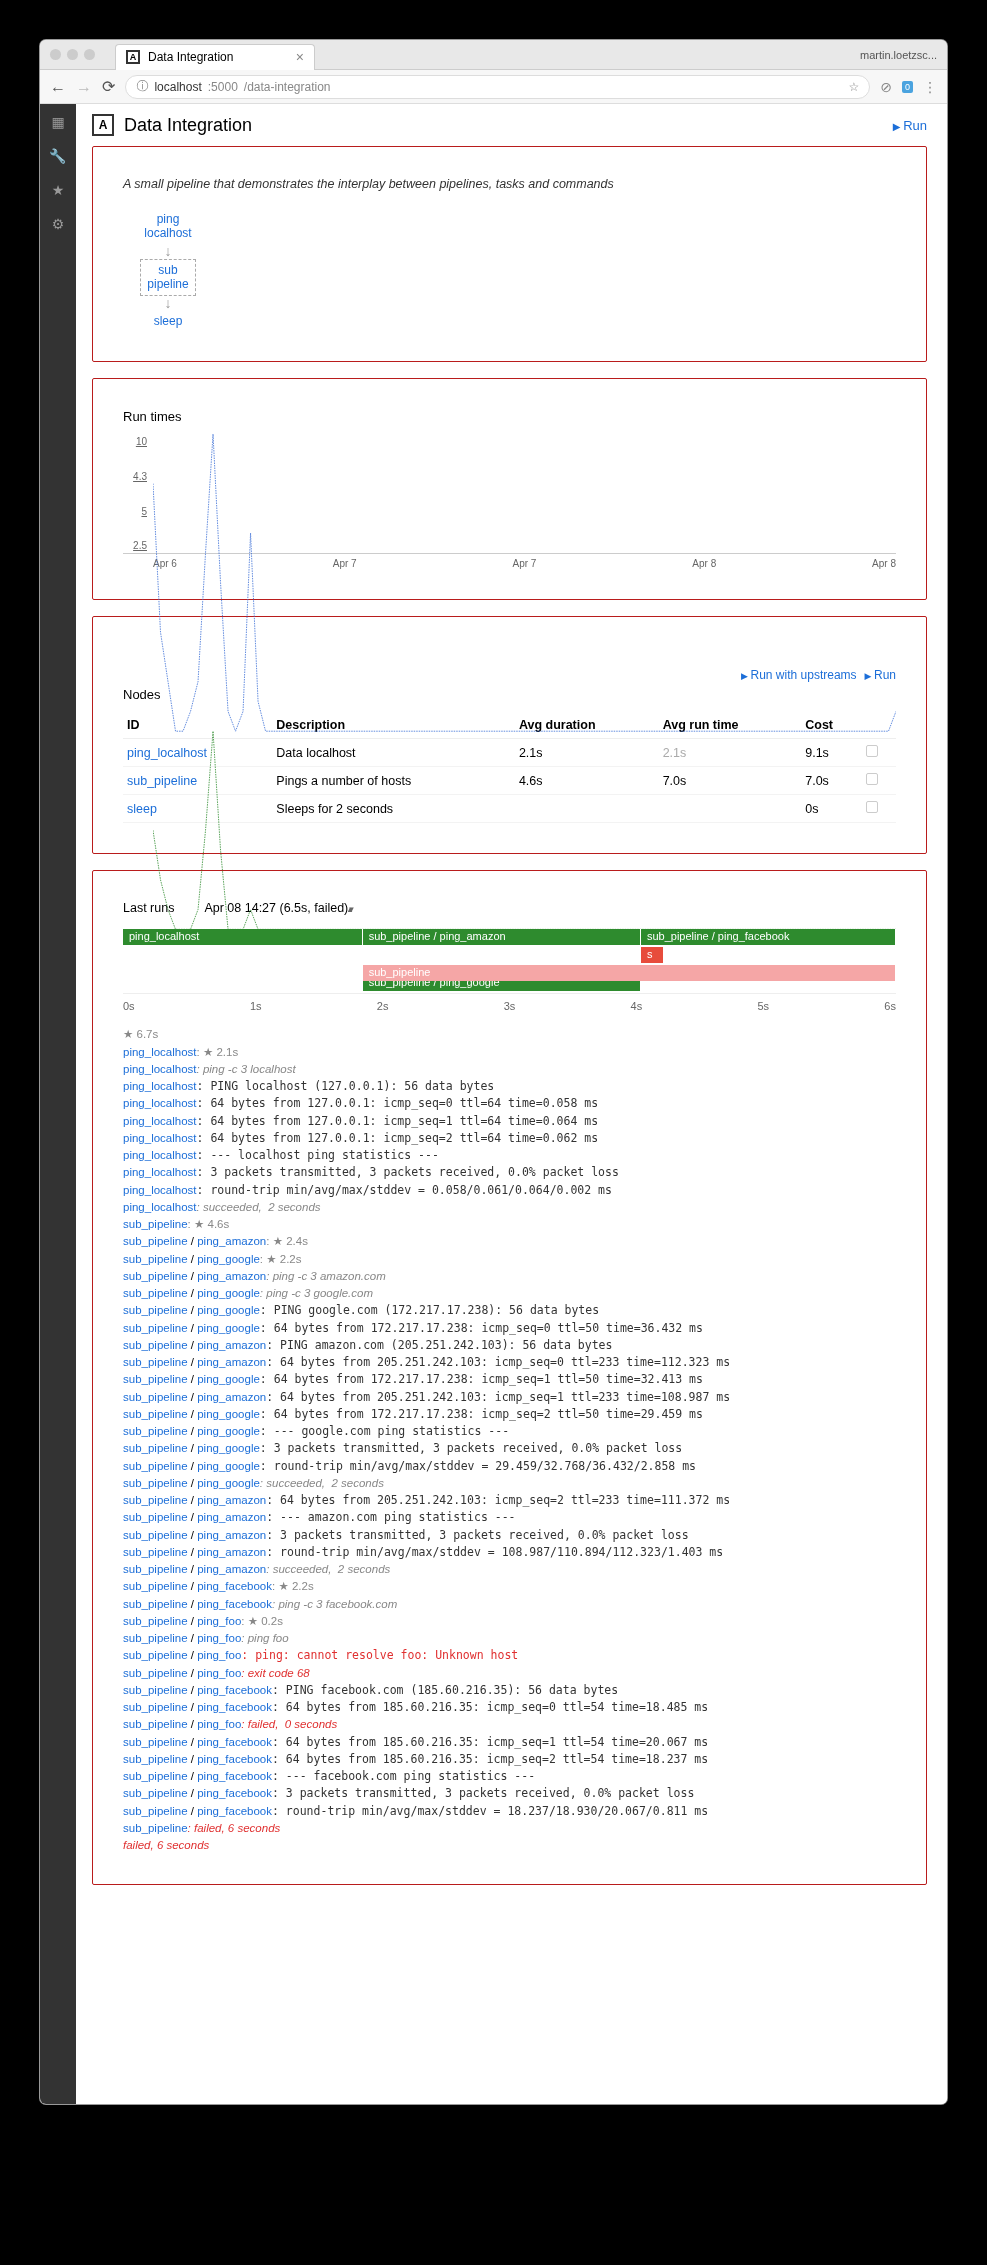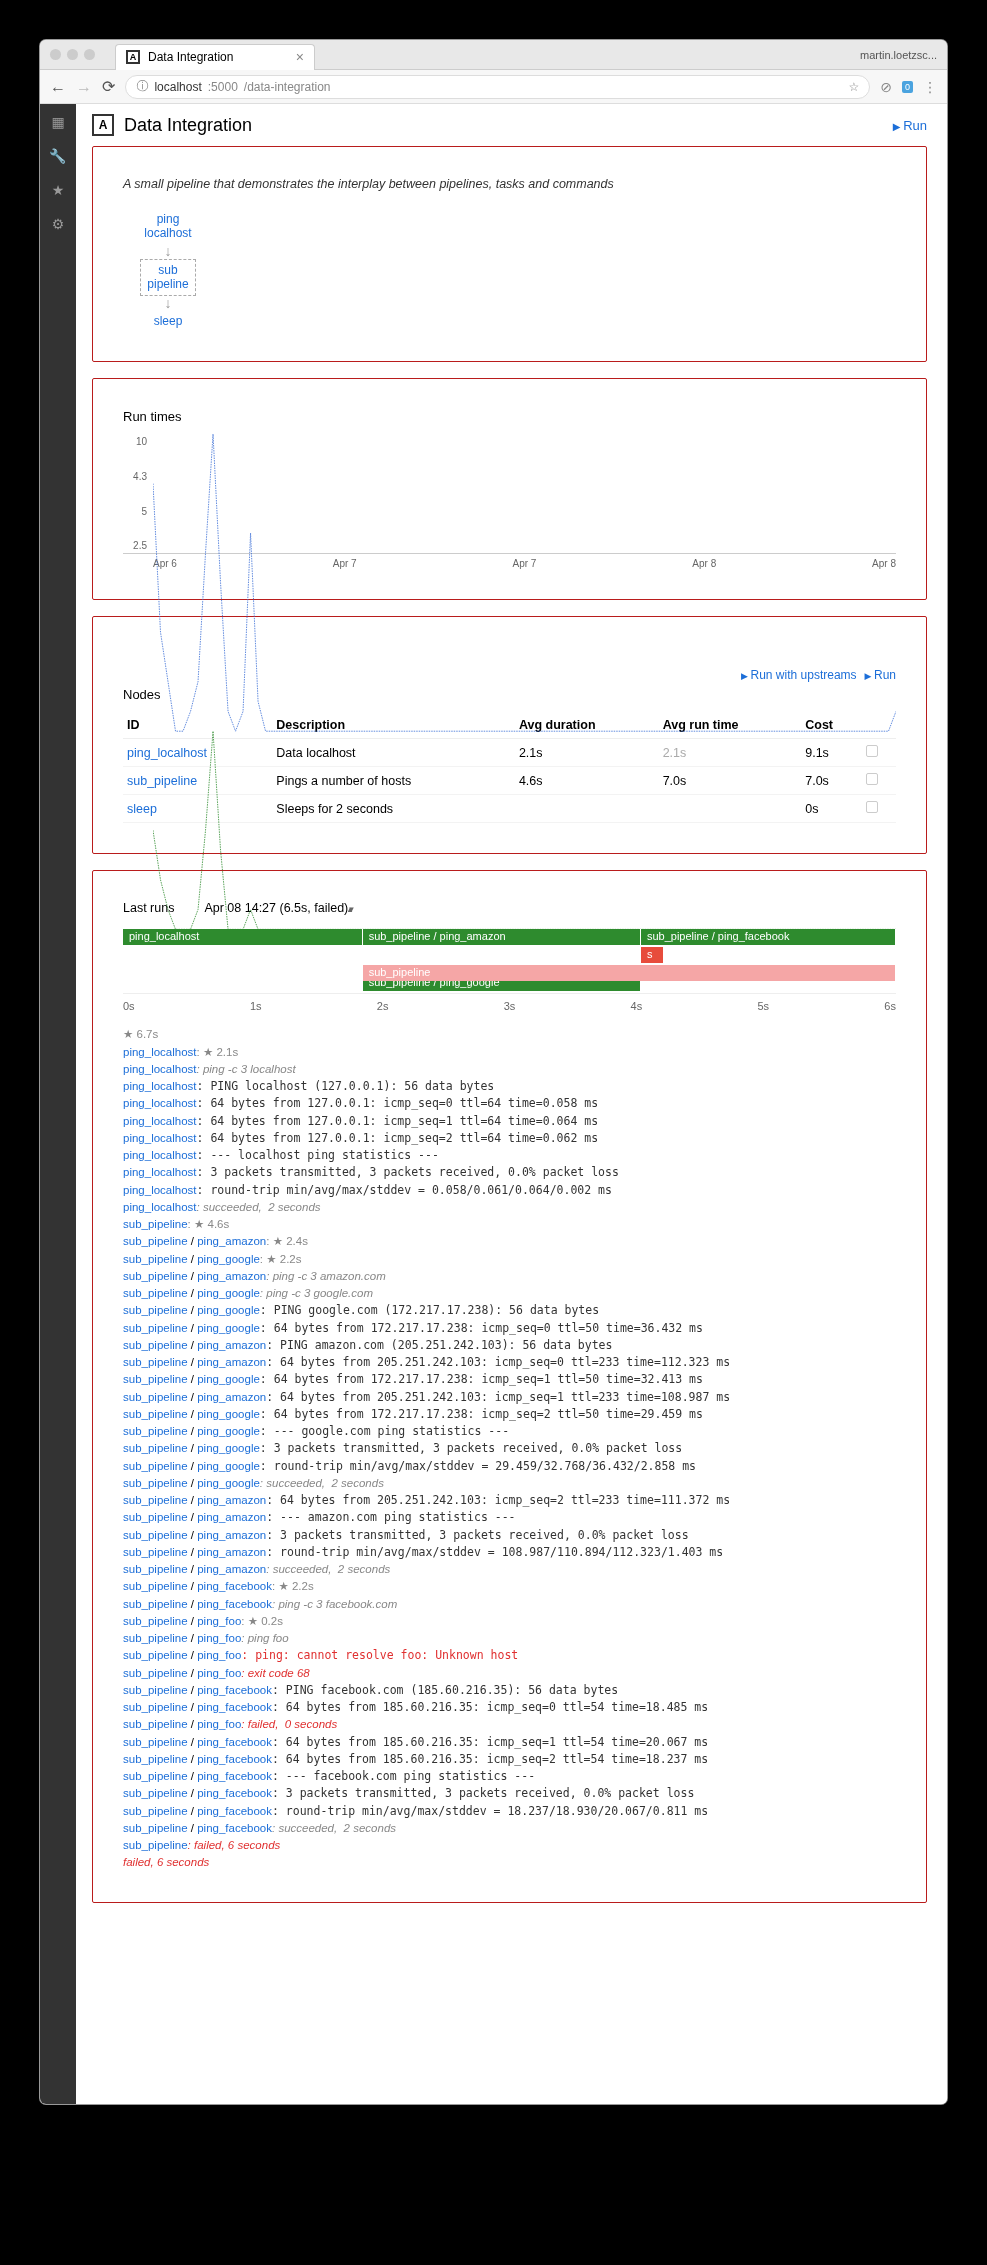--- a/index.html
+++ b/index.html
@@ -37,21 +37,21 @@
   .card { border: 1px solid #b91c1c; border-radius: 2px; padding: 30px; margin-bottom: 16px; }
   .desc-text { font-style: italic; color: #333; font-size: 12.5px; margin-bottom: 18px; }
 
   .flow { display: flex; flex-direction: column; align-items: center; width: 90px; gap: 2px; }
   .flow-node { color: #1c6ed8; font-size: 12px; text-align: center; line-height: 1.2; padding: 3px 6px; }
   .flow-node.dashed { border: 1px dashed #aaa; }
   .arrow-down { color: #999; font-size: 14px; line-height: 0.8; }
 
   .section-title { font-size: 13px; font-weight: 400; margin-bottom: 10px; }
   .chart-area { height: 120px; position: relative; border-bottom: 1px solid #ccc; }
-  .yaxis { position: absolute; left: 0; top: 0; bottom: 0; width: 28px; display: flex; flex-direction: column; justify-content: space-between; font-size: 10px; color: #666; text-align: right; padding: 2px 4px 2px 0; }
+  .yaxis { position: absolute; left: 0; top: 0; bottom: 0; width: 28px; display: flex; flex-direction: column; justify-content: space-between; font-size: 10px; color: #666; text-align: right; padding: 2px 4px 2px 0; text-decoration: underline; }
   .chart-svg { position: absolute; left: 30px; right: 0; top: 0; bottom: 0; }
   .xaxis { margin-left: 30px; display: flex; justify-content: space-between; font-size: 10px; color: #666; padding-top: 4px; }
 
   .nodes-header { display: flex; align-items: center; margin-bottom: 10px; }
   .nodes-header .title { font-size: 13px; margin-top: 40px; }
   .nodes-header .actions { margin-left: auto; display: flex; gap: 8px; }
   .link-btn { color: #1c6ed8; font-size: 12px; cursor: pointer; }
   .link-btn::before { content: "▶ "; font-size: 9px; }
 
   table.nodes { width: 100%; border-collapse: collapse; font-size: 12.5px; }
@@ -284,21 +284,20 @@
               <div class="log-line"><span class="l-blue">sub_pipeline</span><span> / </span><span class="l-blue">ping_foo</span><span class="l-red">: ping: cannot resolve foo: Unknown host</span></div>
               <div class="log-line"><span class="l-blue">sub_pipeline</span><span> / </span><span class="l-blue">ping_foo</span><span class="l-red-i">: exit code 68</span></div>
               <div class="log-line"><span class="l-blue">sub_pipeline</span><span> / </span><span class="l-blue">ping_facebook</span><span class="l-mono">: PING facebook.com (185.60.216.35): 56 data bytes</span></div>
               <div class="log-line"><span class="l-blue">sub_pipeline</span><span> / </span><span class="l-blue">ping_facebook</span><span class="l-mono">: 64 bytes from 185.60.216.35: icmp_seq=0 ttl=54 time=18.485 ms</span></div>
               <div class="log-line"><span class="l-blue">sub_pipeline</span><span> / </span><span class="l-blue">ping_foo</span><span class="l-red-i">: failed,  0 seconds</span></div>
               <div class="log-line"><span class="l-blue">sub_pipeline</span><span> / </span><span class="l-blue">ping_facebook</span><span class="l-mono">: 64 bytes from 185.60.216.35: icmp_seq=1 ttl=54 time=20.067 ms</span></div>
               <div class="log-line"><span class="l-blue">sub_pipeline</span><span> / </span><span class="l-blue">ping_facebook</span><span class="l-mono">: 64 bytes from 185.60.216.35: icmp_seq=2 ttl=54 time=18.237 ms</span></div>
               <div class="log-line"><span class="l-blue">sub_pipeline</span><span> / </span><span class="l-blue">ping_facebook</span><span class="l-mono">: --- facebook.com ping statistics ---</span></div>
               <div class="log-line"><span class="l-blue">sub_pipeline</span><span> / </span><span class="l-blue">ping_facebook</span><span class="l-mono">: 3 packets transmitted, 3 packets received, 0.0% packet loss</span></div>
               <div class="log-line"><span class="l-blue">sub_pipeline</span><span> / </span><span class="l-blue">ping_facebook</span><span class="l-mono">: round-trip min/avg/max/stddev = 18.237/18.930/20.067/0.811 ms</span></div>
-              <div class="log-line"><span class="l-blue">sub_pipeline</span><span> / </span><span class="l-blue">ping_facebook</span><span class="l-gray">: succeeded,  2 seconds</span></div>
               <div class="log-line"><span class="l-blue">sub_pipeline</span><span class="l-red-i">: failed, 6 seconds</span></div>
               <div class="log-line"><span class="l-red-i">failed, 6 seconds</span></div>
             </div>
         </div>
 
       </div>
     </div>
   </div>
 </div>
 

